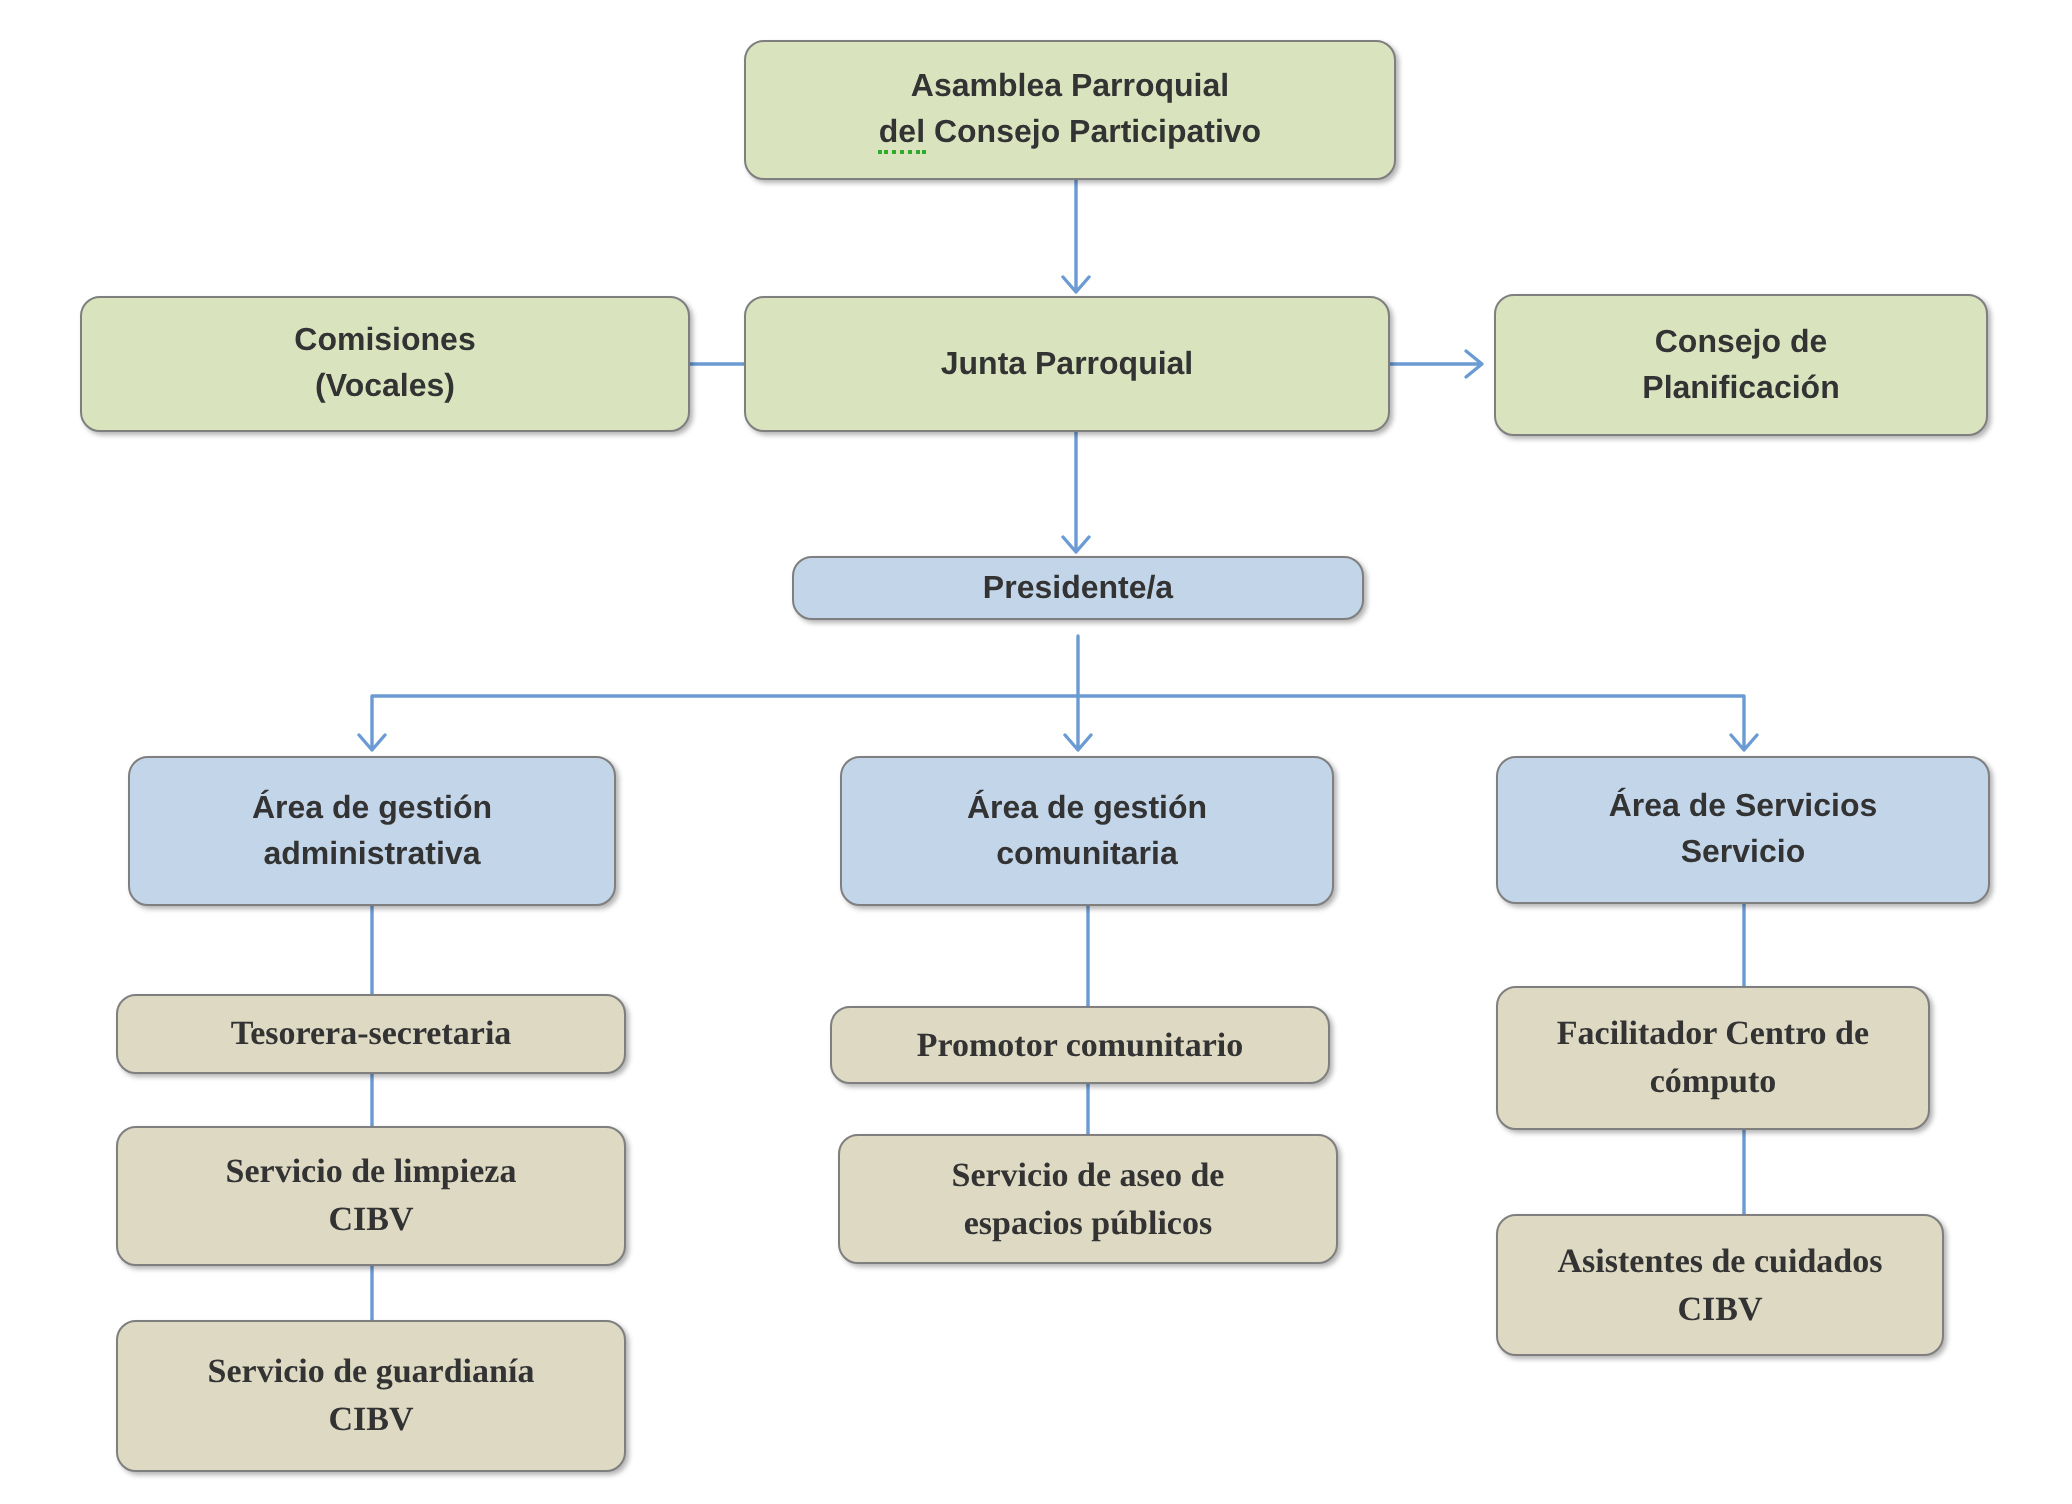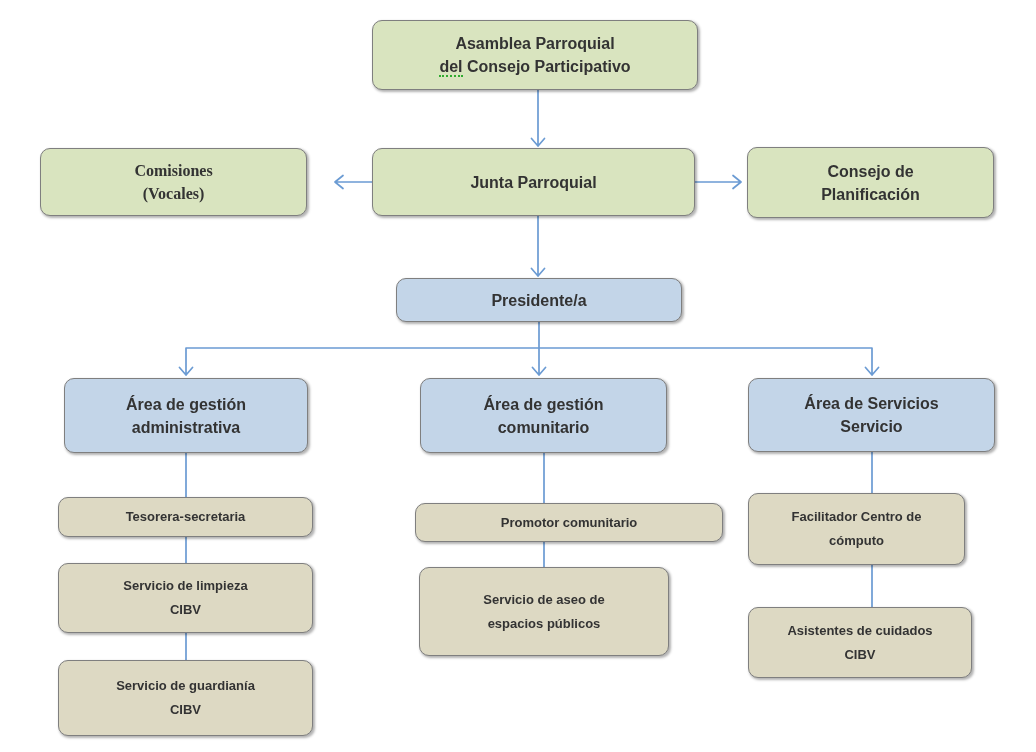--- a/index.html
+++ b/index.html
@@ -45,37 +45,37 @@
     justify-content: center;
     text-align: center;
     font-weight: bold;
     color: var(--text);
     box-shadow: 1.5px 1.5px 2.5px rgba(0,0,0,0.3);
   }
   .green { background: var(--green_fill); }
   .blue  { background: var(--blue_fill); }
   .tan   { background: var(--tan_fill); }
   .lvl-top { font-size: 16px; line-height: 23px; }
-  .lvl-sub { font-size: 13px; line-height: 24px; }
+  .lvl-sub { font-size: 17px; line-height: 24px; font-family: Liberation Serif, serif; }
   .misspell { border-bottom: 2px dotted var(--spellcheck); }
 
   
   .n-asamblea   { left: 372px; top: 20px;  width: 326px; height: 70px; }
-  .n-comisiones { left: 40px;  top: 148px; width: 267px; height: 68px; font-family: Liberation Serif, serif; }
+  .n-comisiones { left: 40px;  top: 148px; width: 305px; height: 68px; }
   .n-junta      { left: 372px; top: 148px; width: 323px; height: 68px; }
   .n-consejo    { left: 747px; top: 147px; width: 247px; height: 71px; text-align: right; }
-  .n-presidente { left: 396px; top: 278px; width: 286px; height: 44px; }
+  .n-presidente { left: 396px; top: 278px; width: 286px; height: 32px; }
   .n-area-admin { left: 64px;  top: 378px; width: 244px; height: 75px; }
   .n-area-comun { left: 420px; top: 378px; width: 247px; height: 75px; }
   .n-area-social{ left: 748px; top: 378px; width: 247px; height: 74px; }
   .n-tesorera   { left: 58px;  top: 497px; width: 255px; height: 40px; }
   .n-limpieza   { left: 58px;  top: 563px; width: 255px; height: 70px; }
   .n-guardiania { left: 58px;  top: 660px; width: 255px; height: 76px; text-align: center; }
-  .n-promotor   { left: 415px; top: 503px; width: 308px; height: 39px; align-items: center; }
-  .n-aseo       { left: 419px; top: 567px; width: 250px; height: 89px; }
+  .n-promotor   { left: 415px; top: 503px; width: 250px; height: 39px; align-items: center; }
+  .n-aseo       { left: 419px; top: 567px; width: 250px; height: 65px; }
   .n-facilitador{ left: 748px; top: 493px; width: 217px; height: 72px; }
   .n-asistentes { left: 748px; top: 607px; width: 224px; height: 71px; }
 </style>
 </head>
 <body>
 
 <div id="stage">
 
   <svg id="edges" viewBox="0 0 1036 752" xmlns="http://www.w3.org/2000/svg">
     <path class="connector" d="M538 90 L538 146 M531.5 138.5 L538 146 L544.5 138.5"></path>
@@ -114,21 +114,21 @@
     <div>Presidente/a</div>
   </div>
 
   <div class="box blue lvl-top n-area-admin">
     <div>Área de gestión</div>
     <div>administrativa</div>
   </div>
 
   <div class="box blue lvl-top n-area-comun">
     <div>Área de gestión</div>
-    <div>comunitario</div>
+    <div>comunitaria</div>
   </div>
 
   <div class="box blue lvl-top n-area-social">
     <div>Área de Servicios</div>
     <div>Servicio</div>
   </div>
 
   <div class="box tan lvl-sub n-tesorera">
     <div>Tesorera-secretaria</div>
   </div>

